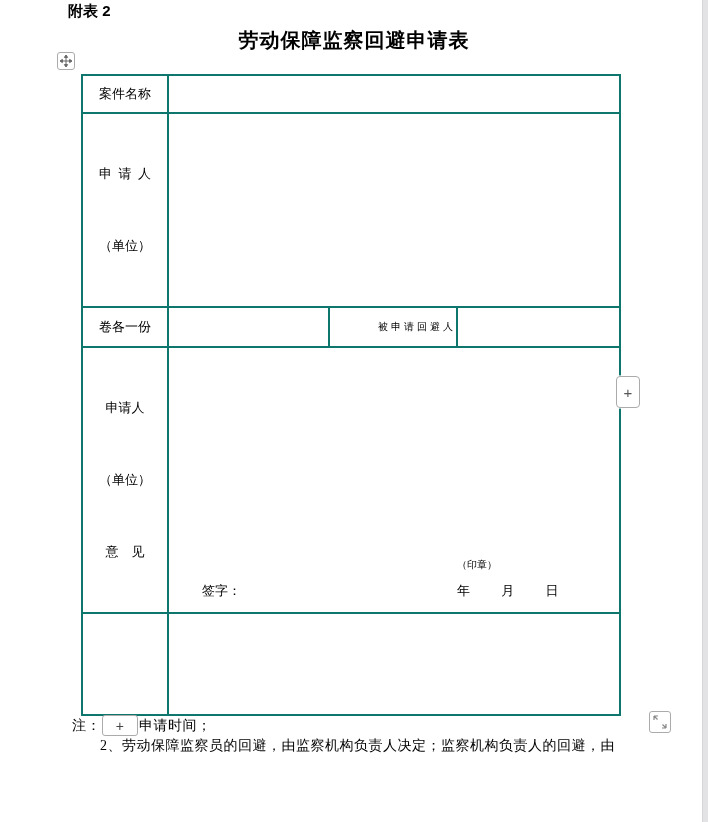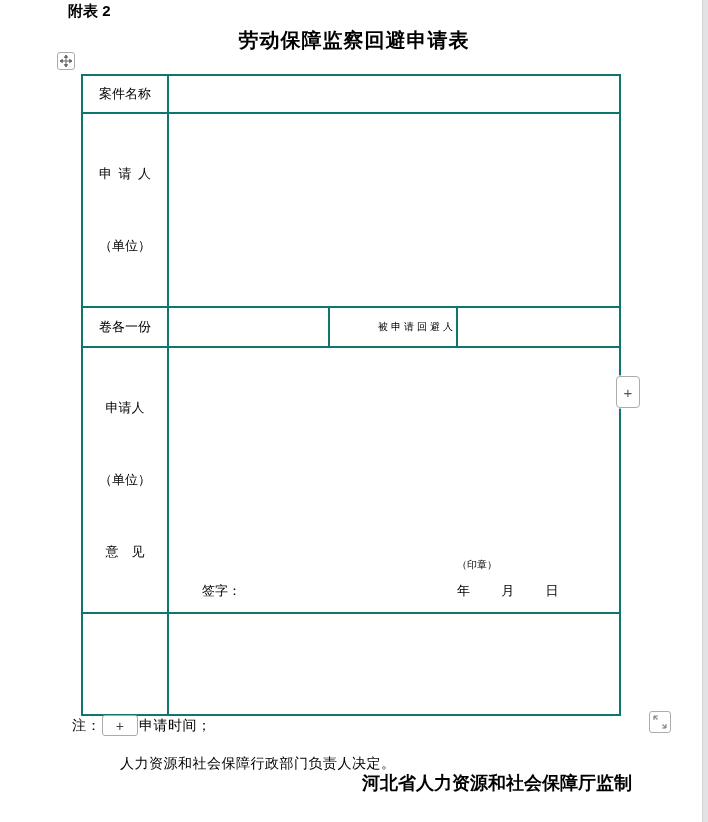--- a/index.html
+++ b/index.html
@@ -158,17 +158,16 @@
     </span>
   </div>
 
   <div class="note-line note-1">
     <span>注：</span>
     <span class="inline-plus">
       <span>+</span>
     </span>
     <span>申请时间；</span>
   </div>
-  <div class="note-line note-3">人力资源和社会保障行政部门负责人决定。</div>
+  <div class="note-line note-2">2、劳动保障监察员的回避，由监察机构负责人决定；监察机构负责人的回避，由</div>
 
-  <div class="publisher">河北省人力资源和社会保障厅监制</div>
 
 </div>
 
 </body></html>

